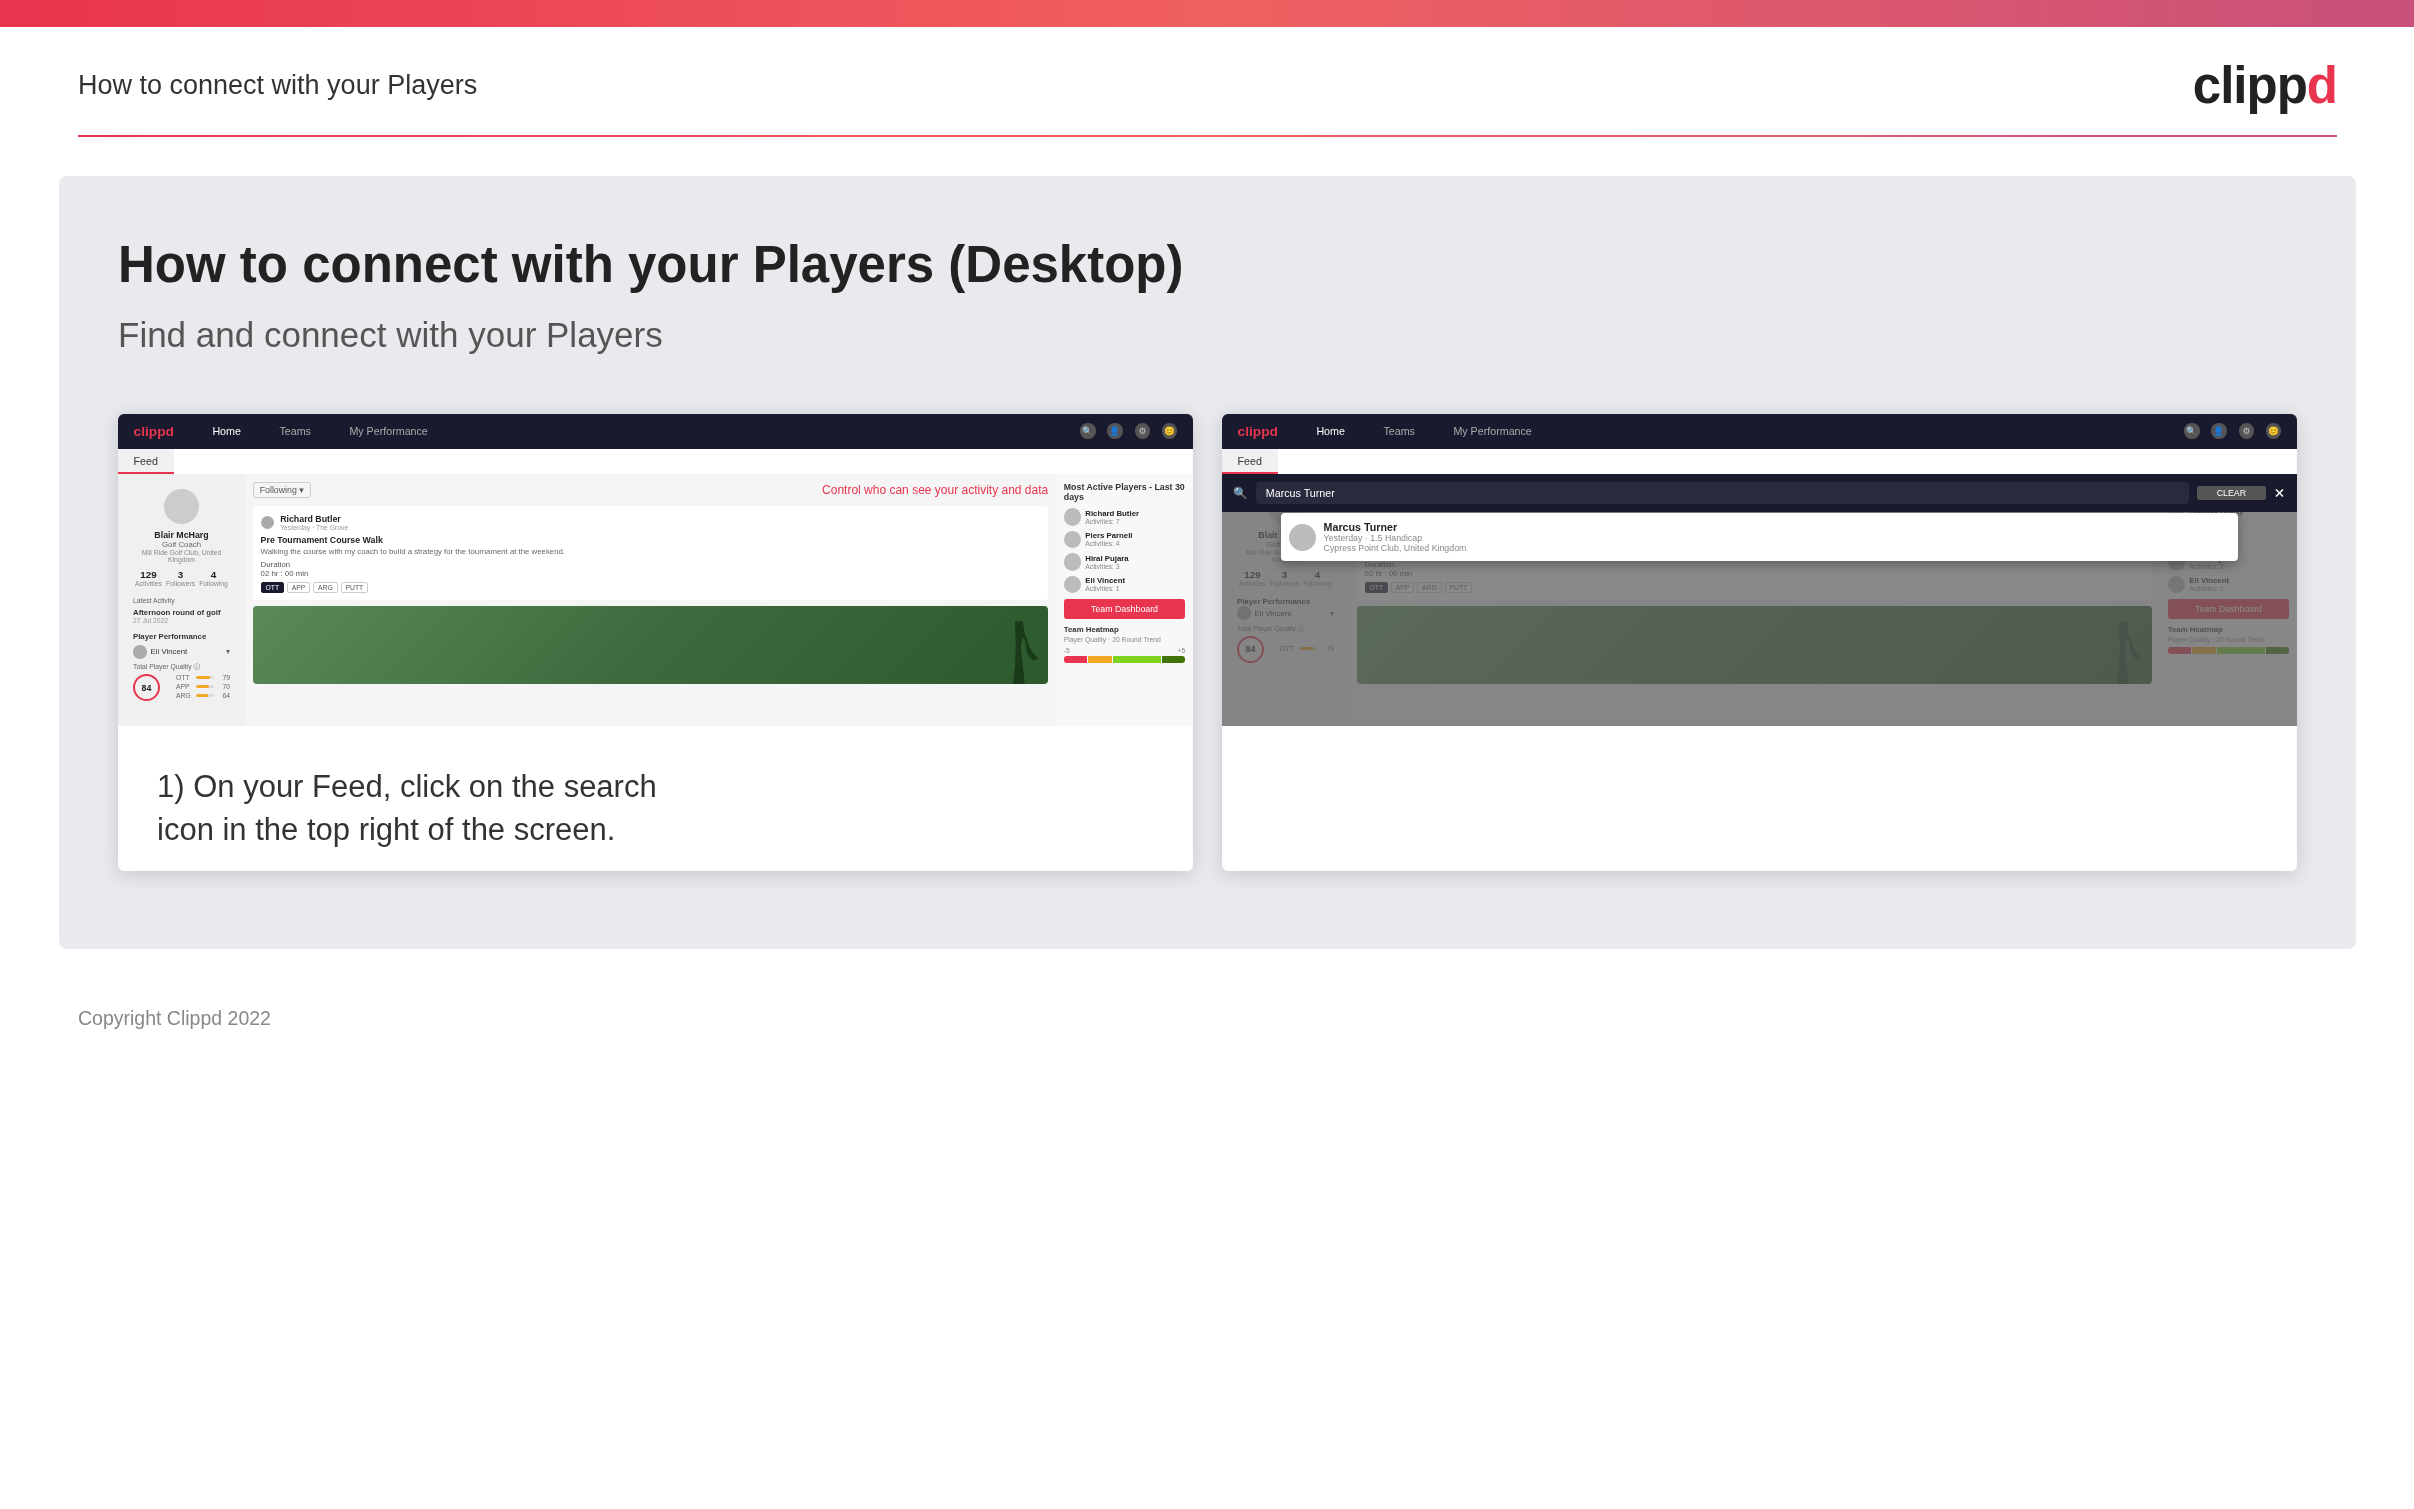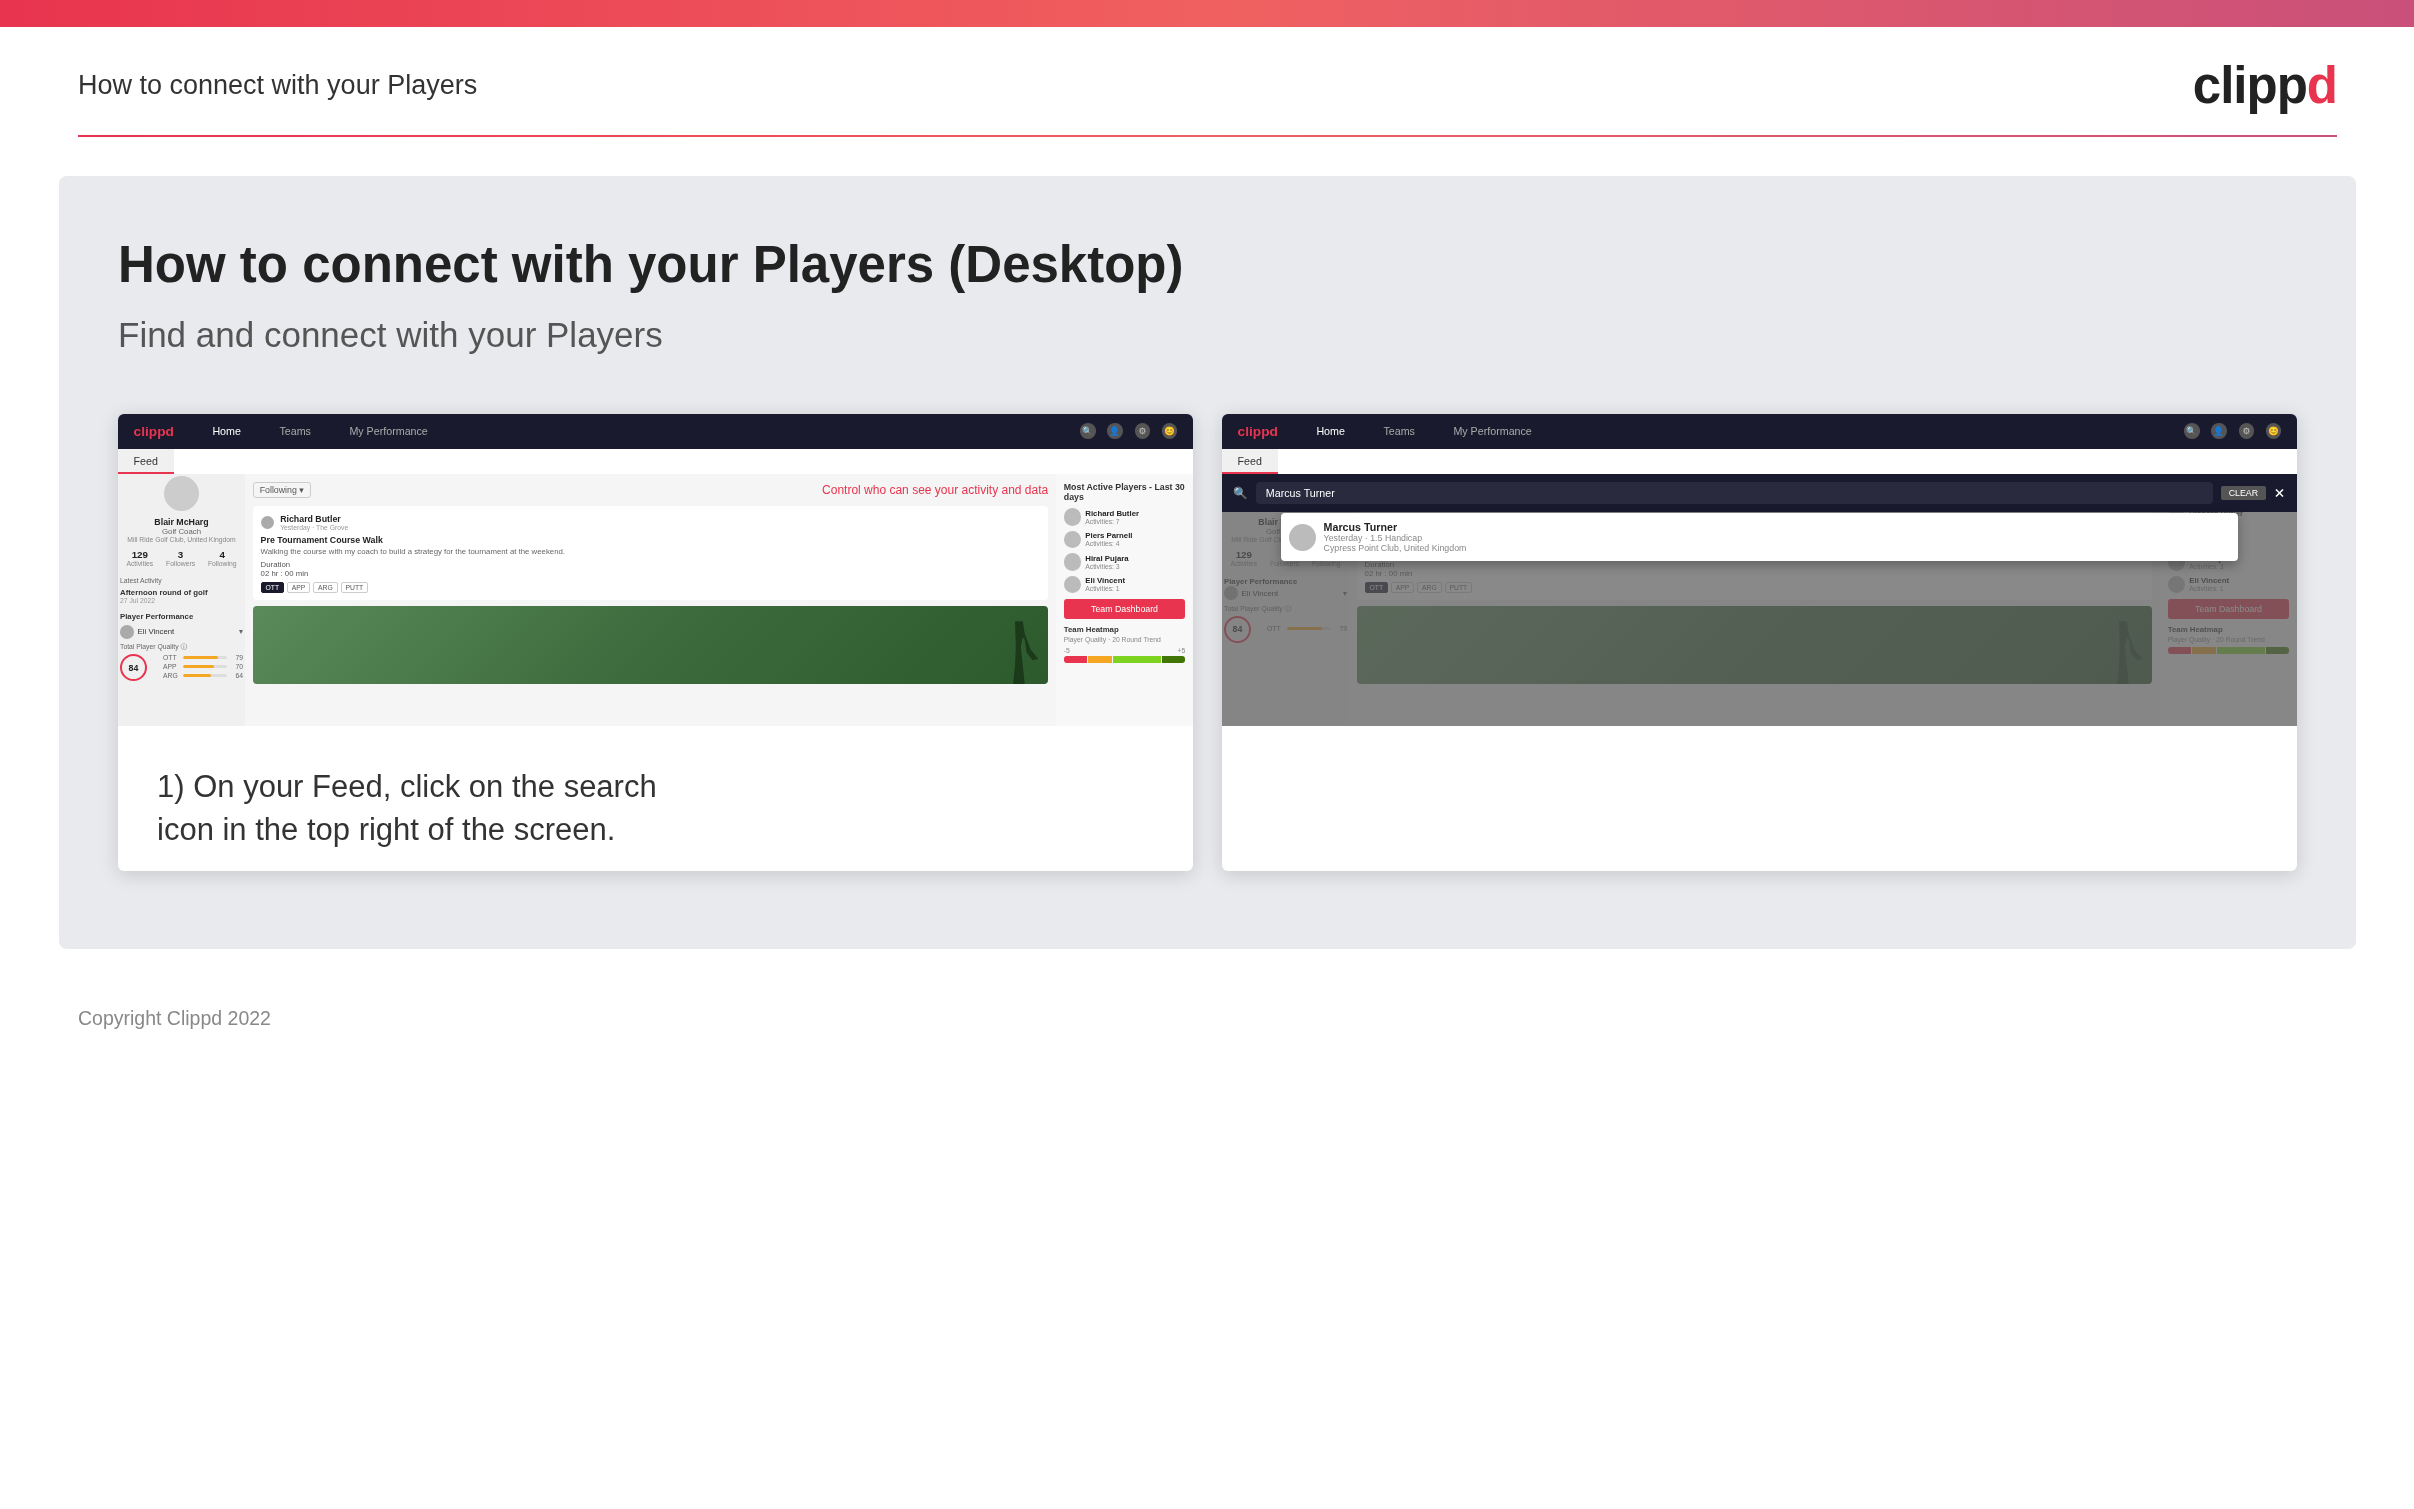--- a/index.html
+++ b/index.html
@@ -135,21 +135,21 @@
     .mini-body {
       display: flex;
       height: 293px;
       background: #f5f5f5;
     }
 
     
     .mini-sidebar {
       width: 127px;
       background: #f0f0f0;
-      padding: 2px;
+      padding: 15px;
       flex-shrink: 0;
     }
 
     .mini-profile-img {
       width: 35px;
       height: 35px;
       border-radius: 50%;
       background: #ccc;
       margin: 0 auto 5.9px;
       display: block;
@@ -381,21 +381,21 @@
       font-size: 10.7px;
       color: #fff;
       display: flex;
       align-items: center;
       gap: 5.9px;
     }
     .search-clear-btn {
       background: #555;
       color: #fff;
       font-size: 8.8px;
-      padding: 2px 8px;
+      padding: 2px 20px;
       border-radius: 2px;
     }
     .search-close-btn {
       color: #fff;
       font-size: 13.7px;
     }
     .search-results-dropdown {
       position: absolute;
       top: 39px;
       left: 59px;

